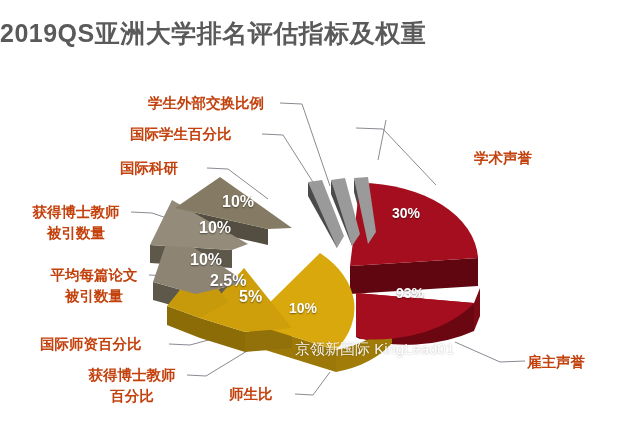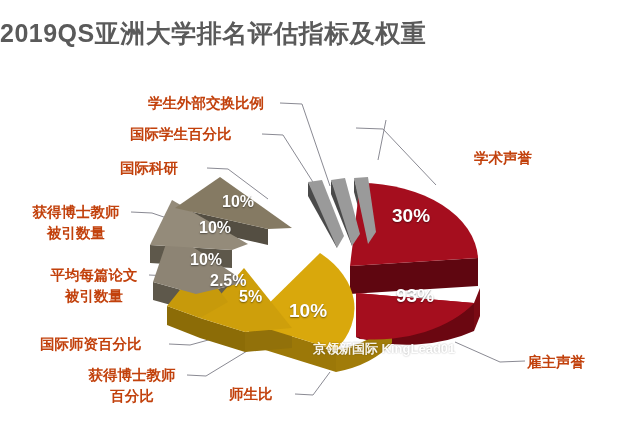--- a/index.html
+++ b/index.html
@@ -26,24 +26,24 @@
   .lbl.two-line{white-space:normal;text-align:center;}
   .lbl .l1{display:block;}
   .lbl .l2{display:block;}
   .pct{
     position:absolute;
     font-size:16px;font-weight:bold;color:#ffffff;
     white-space:nowrap;
     text-shadow:0 1px 1.5px rgba(0,0,0,.45);
     font-family:"Liberation Sans","DejaVu Sans",sans-serif;
   }
-  .pct.big{font-size:19px;}
+  .pct.big{font-size:14px;}
   .watermark{
-    position:absolute;left:313px;top:340px;
-    font-size:13px;font-weight:bold;color:#ffffff;
+    position:absolute;left:295px;top:340px;
+    font-size:15px;font-weight:normal;color:#ffffff;
     opacity:.92;white-space:nowrap;
     text-shadow:0 0 2px rgba(0,0,0,.35);
     font-family:"Liberation Sans","DejaVu Sans",sans-serif;
   }
 </style>
 </head>
 <body>
 
 <div id="chart-root">
 

